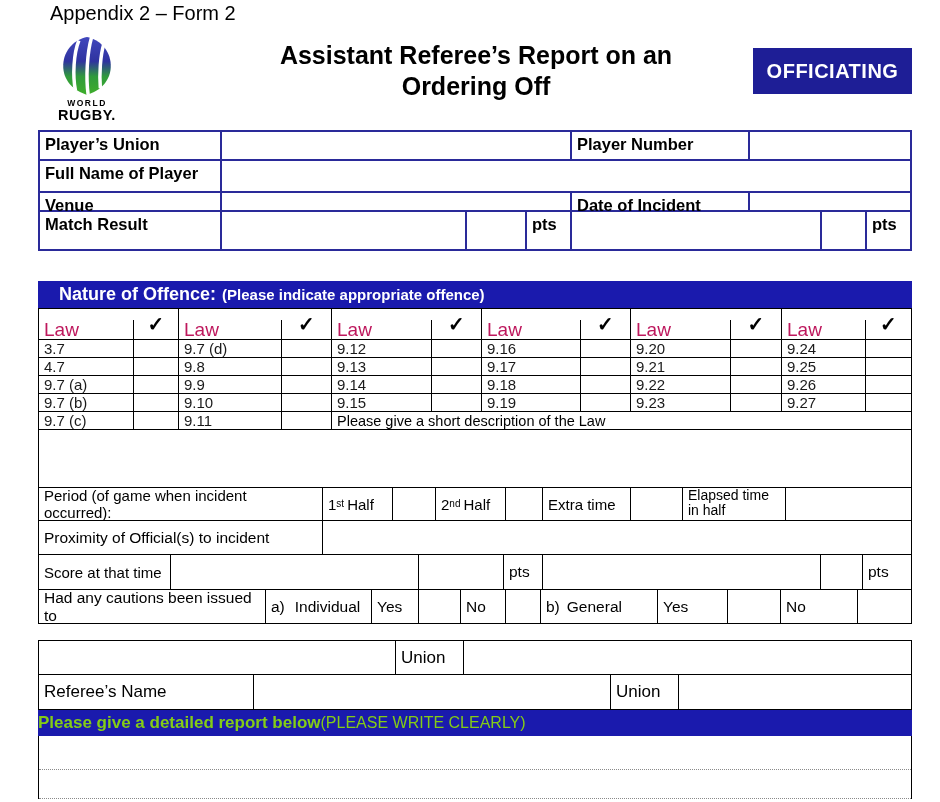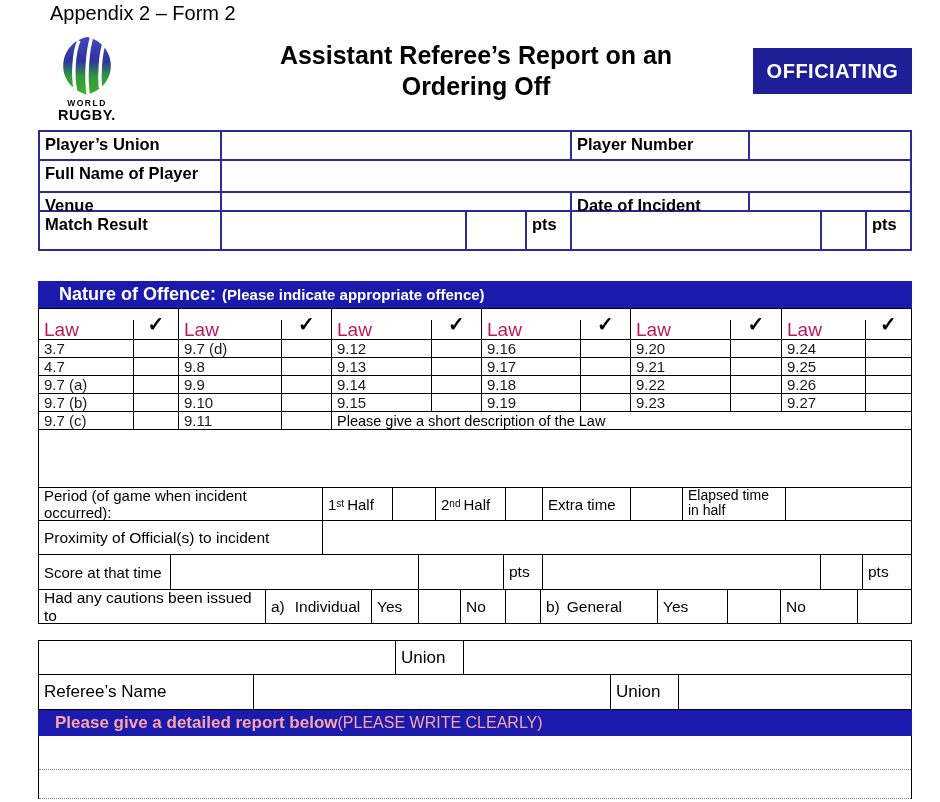--- a/index.html
+++ b/index.html
@@ -59,22 +59,22 @@
   .gap10{margin-left:10px;}
   .gap7{margin-left:7px;}
 
   
   .bottom{position:absolute;left:38px;top:640px;width:874px;}
   .officials{box-sizing:border-box;border:1.5px solid #000;}
   .officials .row{border-bottom:1.5px solid #000;}
   .officials .row:last-child{border-bottom:none;}
   .officials .cell{border-right:1.5px solid #000;font-size:17px;}
   .officials .cell:last-child{border-right:none;}
-  .report-bar{box-sizing:border-box;height:26px;background:var(--bar_blue);color:#fca5a5;
-              display:flex;align-items:center;padding:0 17px;}
+  .report-bar{box-sizing:border-box;height:26px;background:var(--bar_blue);color:#84cc16;
+              display:flex;align-items:center;padding:0 0;}
   .report-bar .big{font-weight:bold;font-size:17px;}
   .report-bar .small{font-weight:normal;font-size:16px;margin-left:0;}
   .write-area{box-sizing:border-box;border-left:1.5px solid #000;border-right:1.5px solid #000;}
   .write-line{box-sizing:border-box;border-bottom:1.5px dotted var(--dotted);}
 </style>
 </head>
 <body>
 
 <div class="page">
 

